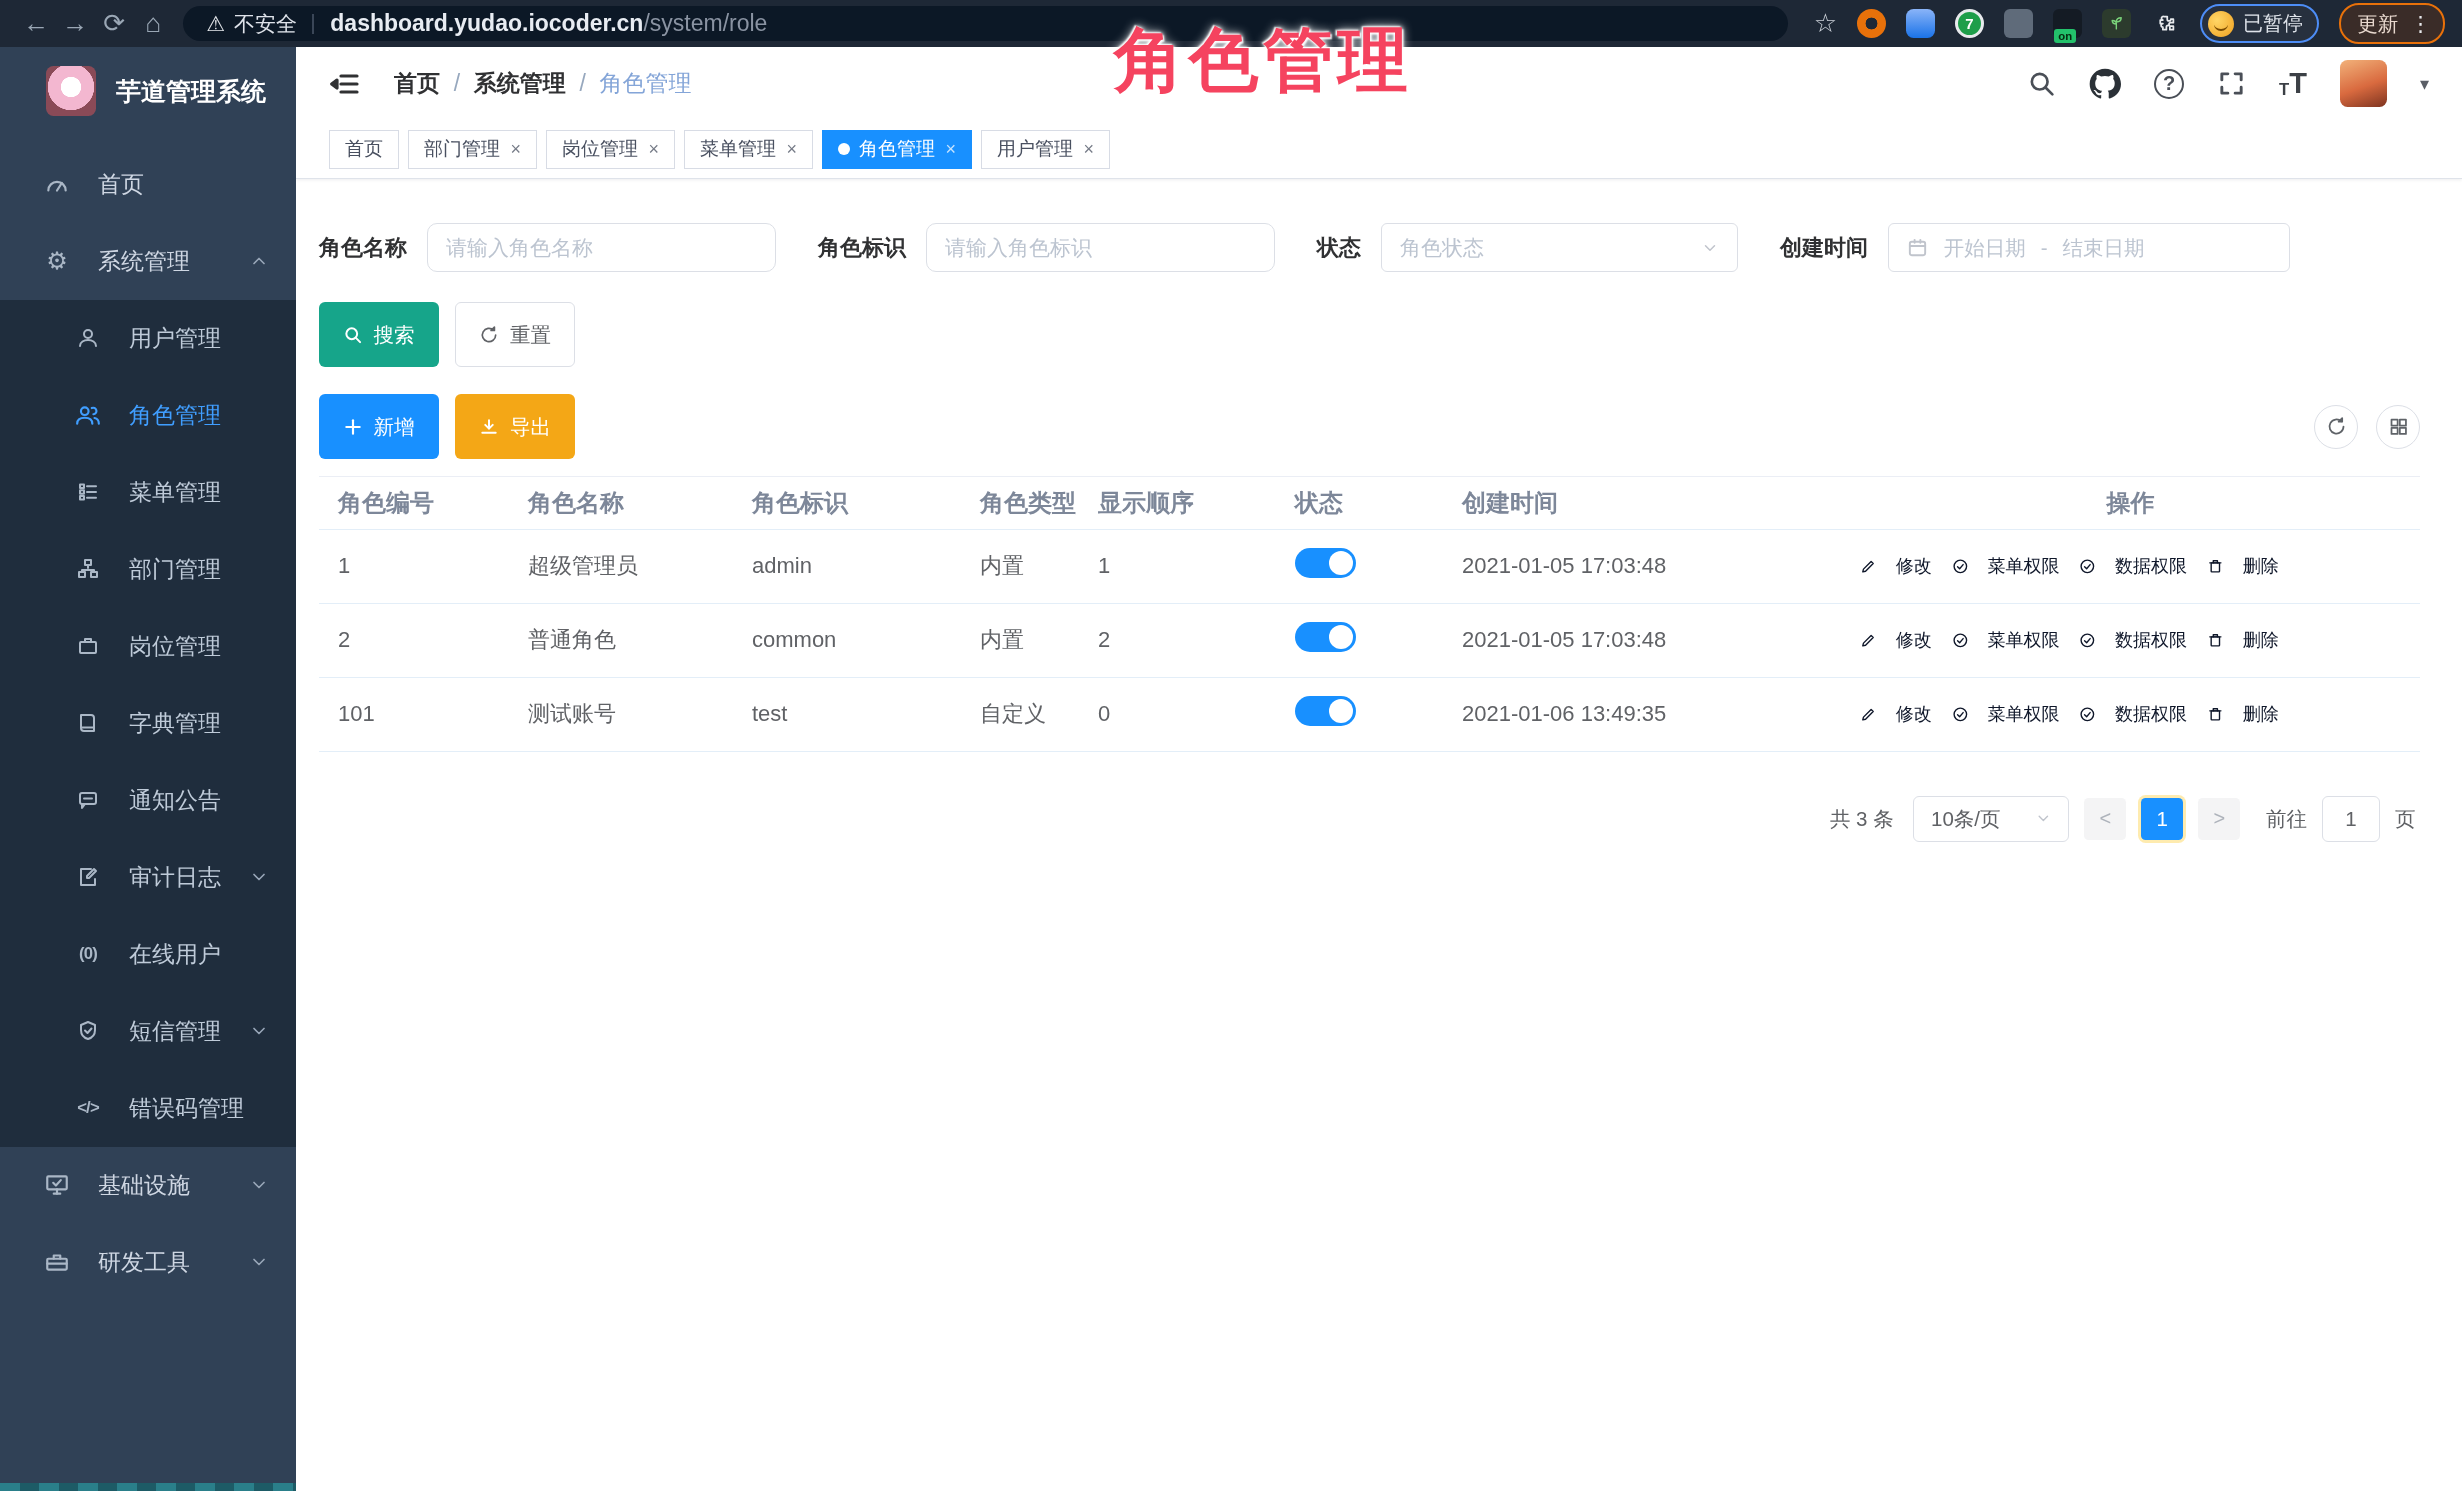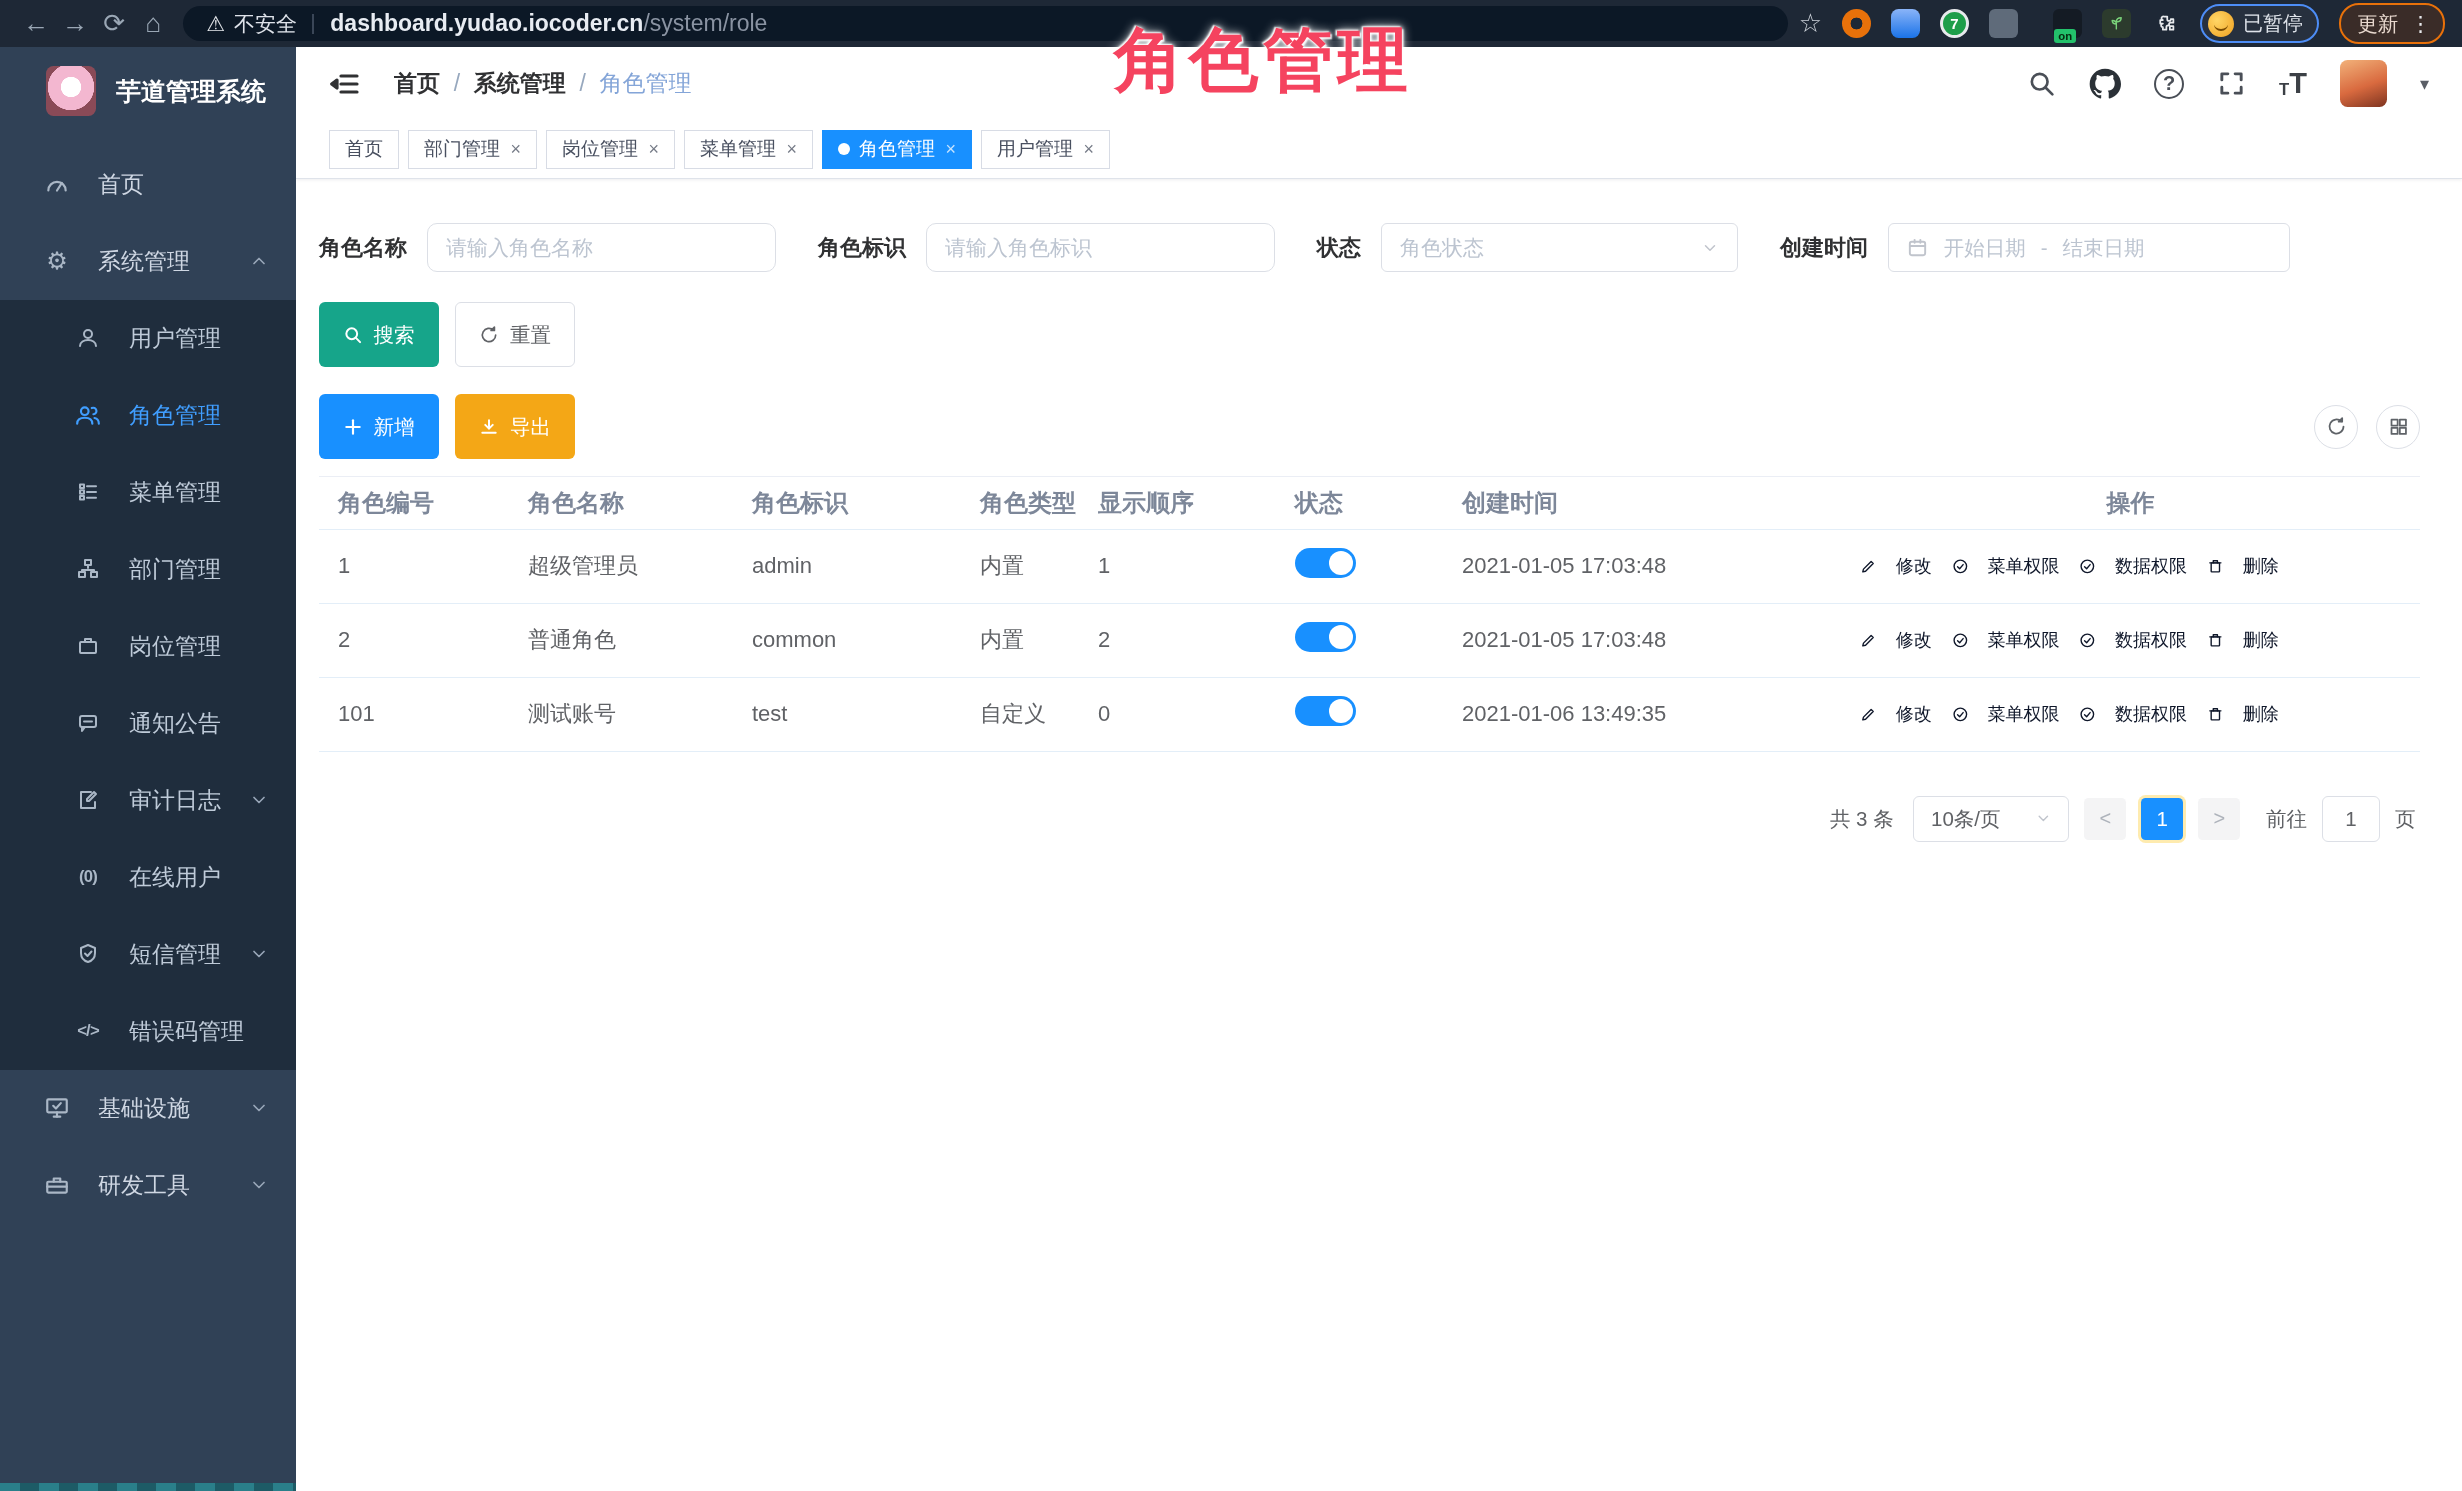--- a/index.html
+++ b/index.html
@@ -17,21 +17,21 @@
   .url-divider { width:1.5px; height:20px; background:#3a4657; margin-right:16.7px; }
   .url-host { font-size:23px; font-weight:700; color:#e8ecf2; }
   .url-path { font-size:23px; color:#8a93a2; }
   .chrome-right { margin-left:auto; display:flex; align-items:center; gap:20px; }
   .star-ic { color:#cdd3da; font-size:26px; }
   .ext { width:29px; height:29px; border-radius:50%; display:flex; align-items:center; justify-content:center; font-size:15px; color:#fff; }
   .ext.orange { background:radial-gradient(circle at 50% 50%, #1e2836 28%, #e8710a 30%); }
   .ext.gem { background:linear-gradient(180deg,#8ab4f8,#1a73e8); border-radius:7.6px; }
   .ext.green { background:#1e9e4a; border:3px solid #e8eaed; font-weight:700; }
   .ext.duo { background:#5f6b7a; border-radius:6px; }
-  .ext.onbox { background:#141b24; border-radius:6px; position:relative;margin-left:15px; }
+  .ext.onbox { background:#141b24; border-radius:6px; position:relative; }
   .on-badge { position:absolute; bottom:-4.6px; left:1.5px; background:#23c16b; color:#06290f; font-size:11.4px; font-weight:700; padding:0.8px 3.8px; border-radius:3px; }
   .ext.sprout { background:#2c3b2d; border-radius:6px; color:#7ad37a; }
   .ext.puzzle { background:transparent; color:#e8eaed; font-size:23px; }
   .paused-pill { display:flex; align-items:center; gap:9px; border:2.3px solid #4d8df6; border-radius:20px; padding:3.8px 13.7px 3.8px 6px; color:#dfe3ea; font-size:20px; background:#27303e; }
   .emoji-face { width:26px; height:26px; border-radius:50%; background:radial-gradient(circle at 35% 35%, #ffd666, #f0a020); position:relative; }
   .emoji-face::after { content:""; position:absolute; left:6px; top:12px; width:13.7px; height:6.8px; border-bottom:2.3px solid #7a4b00; border-radius:0 0 6.8px 6.8px; }
   .update-pill { display:flex; align-items:center; gap:12px; border:2.3px solid #e8710a; border-radius:20px; padding:4.6px 12px 4.6px 16.7px; color:#e9d9cf; font-size:20.5px; background:#3a2c28; }
   .kebab { font-size:21px; color:#e8eaed; }
 
   
@@ -252,20 +252,29 @@
           <svg width="24" height="24" viewBox="0 0 24 24" class="ic">
               <rect x="4" y="8" width="16" height="11" rx="1"></rect>
               <path d="M9 8V5h6v3"></path>
             </svg>
         </span>
         <span>岗位管理</span>
       </div>
       <div class="menu-item">
         <span class="m-ic">
           <svg width="24" height="24" viewBox="0 0 24 24" class="ic">
+              <path d="M5 4h10a3 3 0 0 1 3 3v13H8a3 3 0 0 1-3-3z"></path>
+              <path d="M5 16.5h13"></path>
+            </svg>
+        </span>
+        <span>字典管理</span>
+      </div>
+      <div class="menu-item">
+        <span class="m-ic">
+          <svg width="24" height="24" viewBox="0 0 24 24" class="ic">
               <rect x="4" y="5" width="16" height="11" rx="2"></rect>
               <path d="M9 16l-3 4v-4"></path>
               <line x1="8" y1="10.5" x2="16" y2="10.5"></line>
             </svg>
         </span>
         <span>通知公告</span>
       </div>
       <div class="menu-item">
         <span class="m-ic">
           <svg width="24" height="24" viewBox="0 0 24 24" class="ic">

